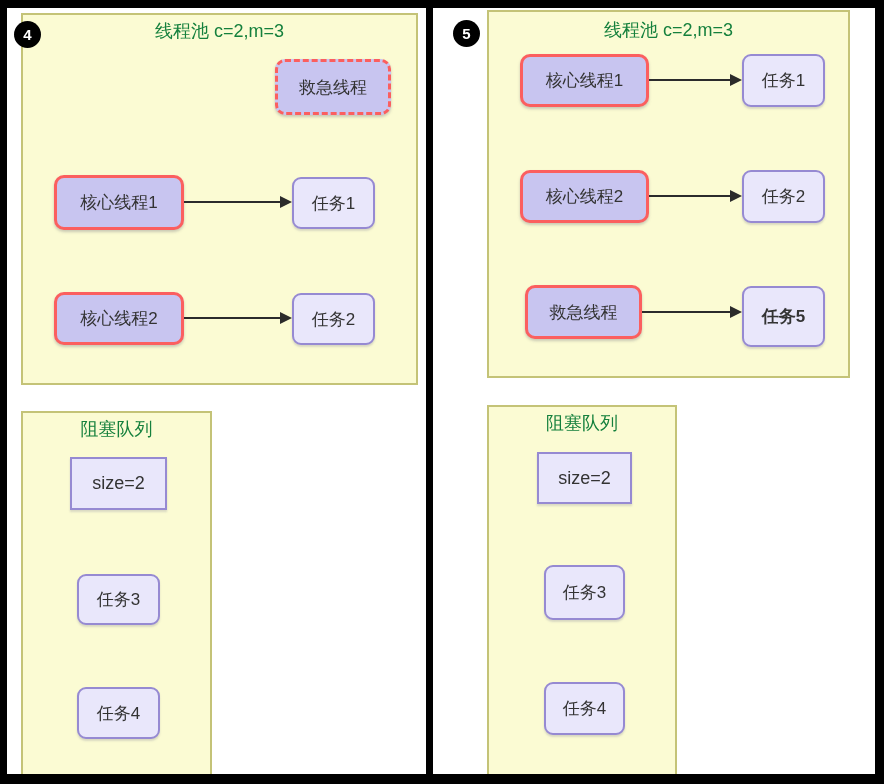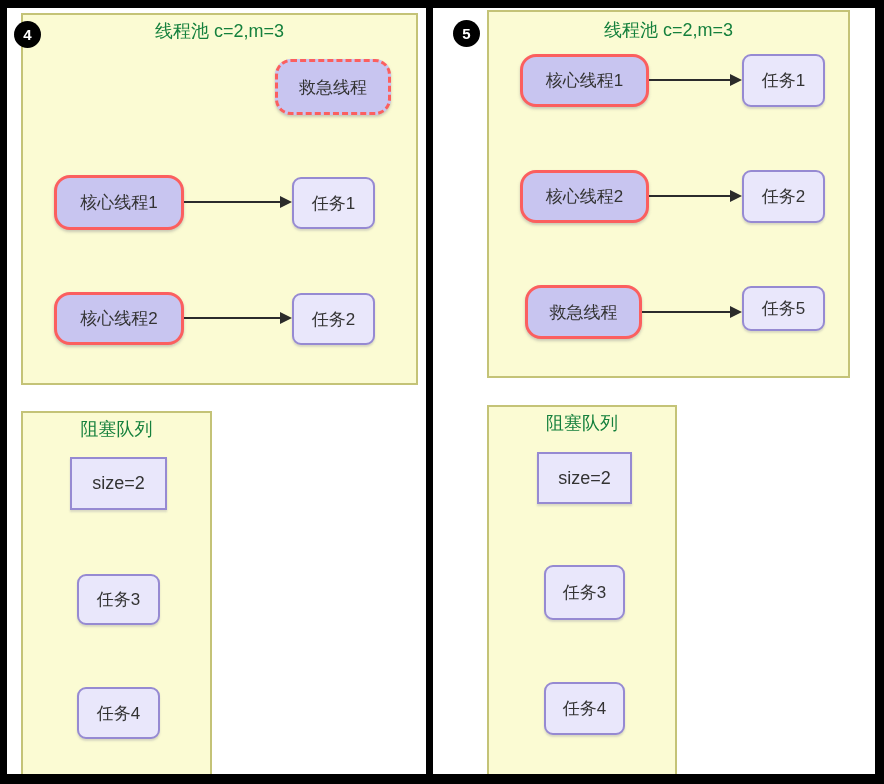--- a/index.html
+++ b/index.html
@@ -54,21 +54,21 @@
     display: flex;
     align-items: center;
     justify-content: center;
     font-size: 17px;
     color: #333333;
     white-space: nowrap;
   }
   .thread-box {
     background: #c8c5f0;
     border: 3px solid #fb5f5f;
-    border-radius: 16px;
+    border-radius: 10px;
     box-shadow: 0 2px 3px rgba(110,110,120,0.35);
   }
   .thread-box.dashed {
     border-style: dashed;
   }
   .task-box {
     background: #e9e7fb;
     border: 2px solid #968ad2;
     border-radius: 9px;
     box-shadow: 0 2px 2px rgba(140,140,155,0.3);
@@ -154,21 +154,21 @@
       <span class="shaft" style="width:82px;"></span>
       <span class="head" style="left:81px;"></span>
     </div>
     <div class="node task-box" style="left:253px; top:158px; width:83px; height:53px;">任务2</div>
 
     <div class="node thread-box" style="left:36px; top:273px; width:117px; height:54px;">救急线程</div>
     <div class="arrow" style="left:153px; top:294px; width:100px;">
       <span class="shaft" style="width:89px;"></span>
       <span class="head" style="left:88px;"></span>
     </div>
-    <div class="node task-box" style="left:253px; top:274px; width:83px; height:45px;">任务5</div>
+    <div class="node task-box" style="left:253px; top:274px; width:83px; height:61px;font-weight:bold;">任务5</div>
   </div>
 
   <div class="group-box" style="left:54px; top:397px; width:190px; height:386px;">
     <div class="group-title" style="top:4px;">阻塞队列</div>
 
     <div class="node size-box" style="left:48px; top:45px; width:95px; height:52px; font-size:18px;">size=2</div>
 
     <div class="node task-box" style="left:55px; top:158px; width:81px; height:55px;">任务3</div>
     <div class="node task-box" style="left:55px; top:275px; width:81px; height:53px;">任务4</div>
   </div>

